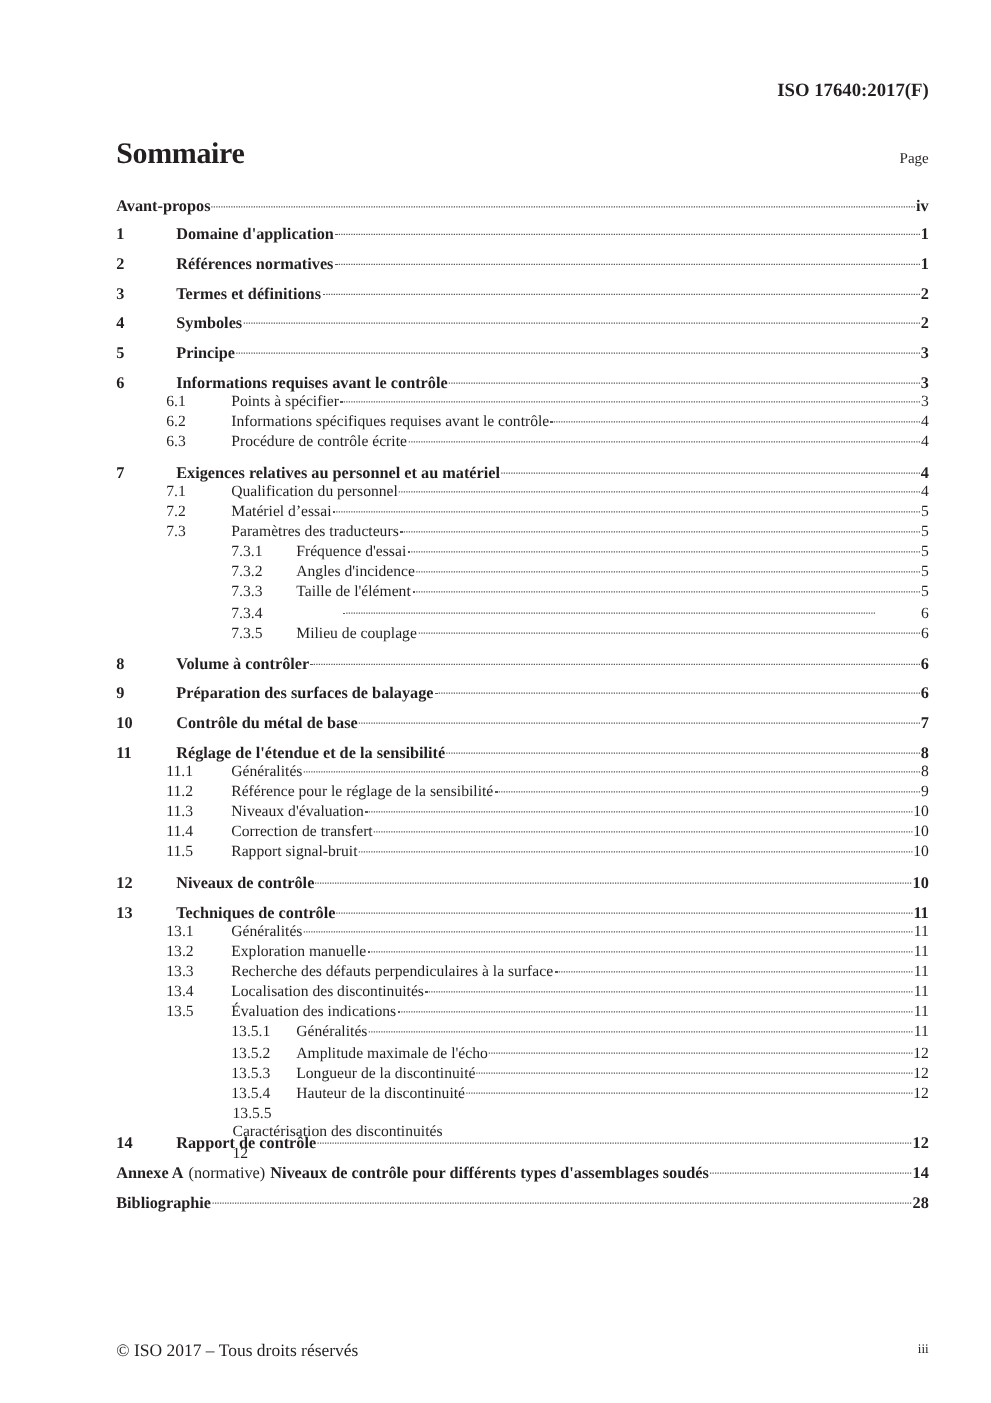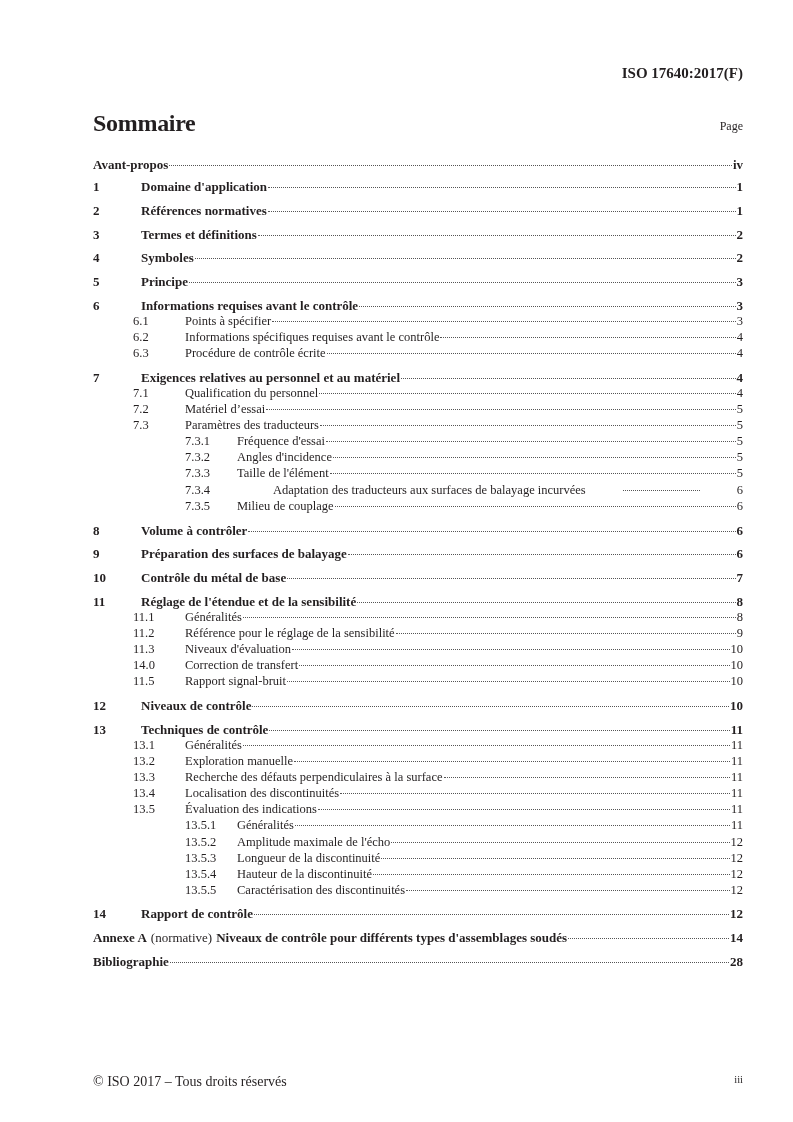--- a/index.html
+++ b/index.html
@@ -134,21 +134,20 @@
       <span class="pg">5</span>
     </div>
     <div class="row lvl2" style="top: 466px;">
       <span class="num">7.3.3</span>
       <span class="text">Taille de l'élément</span>
       <span class="dots"></span>
       <span class="pg">5</span>
     </div>
     <div class="row lvl2" style="top: 483px; gap: 36px;">
       <span class="num">7.3.4</span>
-      <span class="text">Adaptation des traducteurs aux surfaces de balayage incurvées</span>
       <span class="dots"></span>
       <span class="pg">6</span>
     </div>
     <div class="row lvl2" style="top: 499px;">
       <span class="num">7.3.5</span>
       <span class="text">Milieu de couplage</span>
       <span class="dots"></span>
       <span class="pg">6</span>
     </div>
     <div class="row lvl0" style="top: 523px;">
@@ -187,21 +186,21 @@
       <span class="dots"></span>
       <span class="pg">9</span>
     </div>
     <div class="row lvl1" style="top: 642px;">
       <span class="num">11.3</span>
       <span class="text">Niveaux d'évaluation</span>
       <span class="dots"></span>
       <span class="pg">10</span>
     </div>
     <div class="row lvl1" style="top: 658px;">
-      <span class="num">14.0</span>
+      <span class="num">11.4</span>
       <span class="text">Correction de transfert</span>
       <span class="dots"></span>
       <span class="pg">10</span>
     </div>
     <div class="row lvl1" style="top: 674px;">
       <span class="num">11.5</span>
       <span class="text">Rapport signal-bruit</span>
       <span class="dots"></span>
       <span class="pg">10</span>
     </div>
@@ -264,21 +263,21 @@
       <span class="text">Longueur de la discontinuité</span>
       <span class="dots"></span>
       <span class="pg">12</span>
     </div>
     <div class="row lvl2" style="top: 867px;">
       <span class="num">13.5.4</span>
       <span class="text">Hauteur de la discontinuité</span>
       <span class="dots"></span>
       <span class="pg">12</span>
     </div>
-    <div class="row lvl2" style="top: 883px;">
+    <div class="row lvl2" style="top: 883px; flex-direction: column;">
       <span class="num">13.5.5</span>
       <span class="text">Caractérisation des discontinuités</span>
       <span class="dots"></span>
       <span class="pg">12</span>
     </div>
     <div class="row lvl0" style="top: 906px;">
       <span class="num">14</span>
       <span class="text">Rapport de contrôle</span>
       <span class="dots"></span>
       <span class="pg">12</span>

